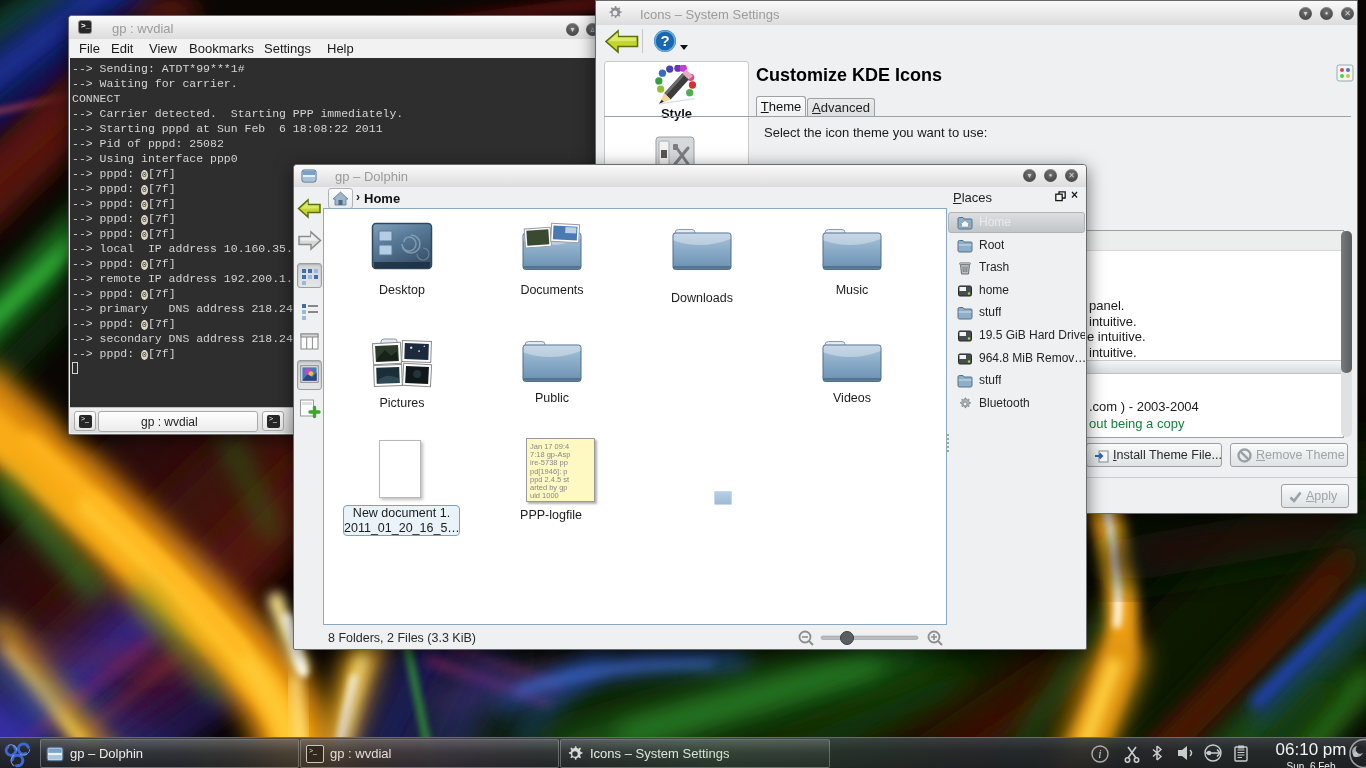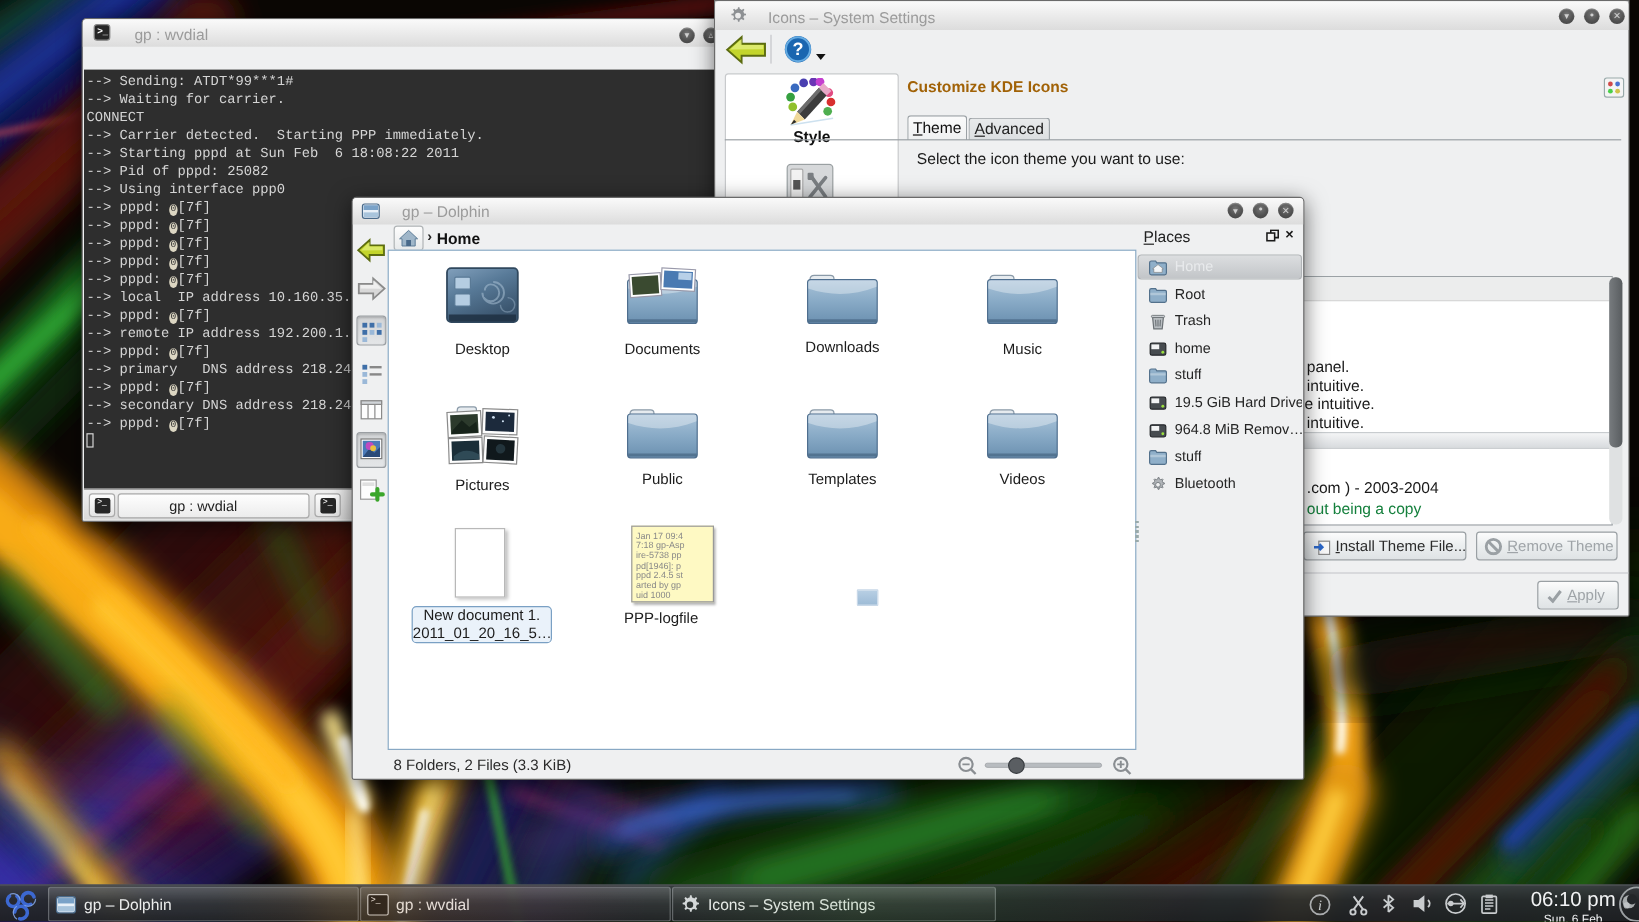--- a/index.html
+++ b/index.html
@@ -153,20 +153,28 @@
   <div class="abs" style="left:9px;top:4px;width:14px;height:14px;background:#262626;border-radius:3px;border:1px solid #888">
         <span style="position:absolute;left:2px;top:0px;color:#fff;font-size:8px;font-weight:bold">&gt;_</span>
       </div>
   <span class="wtitle abs" style="left:43px;top:5px">gp : wvdial</span>
   <div class="wbtn" style="right:30px;top:7px">
         <span>▾</span>
       </div>
   <div class="wbtn" style="right:10px;top:7px">
         <span>▵</span>
       </div>
+  <div class="menubar">
+    <span style="left:9px">File</span>
+        <span style="left:41px">Edit</span>
+        <span style="left:79px">View</span>
+        <span style="left:119px">Bookmarks</span>
+        <span style="left:194px">Settings</span>
+        <span style="left:257px">Help</span>
+  </div>
   <div class="tcontent" id="tcontent"><div style="position:absolute;left:2px;top:3px">--&gt; Sending: ATDT*99***1#<br>--&gt; Waiting for carrier.<br>CONNECT<br>--&gt; Carrier detected.  Starting PPP immediately.<br>--&gt; Starting pppd at Sun Feb  6 18:08:22 2011<br>--&gt; Pid of pppd: 25082<br>--&gt; Using interface ppp0<br>--&gt; pppd: <span class="nul">0</span>[7f]<br>--&gt; pppd: <span class="nul">0</span>[7f]<br>--&gt; pppd: <span class="nul">0</span>[7f]<br>--&gt; pppd: <span class="nul">0</span>[7f]<br>--&gt; pppd: <span class="nul">0</span>[7f]<br>--&gt; local  IP address 10.160.35.96<br>--&gt; pppd: <span class="nul">0</span>[7f]<br>--&gt; remote IP address 192.200.1.21<br>--&gt; pppd: <span class="nul">0</span>[7f]<br>--&gt; primary   DNS address 218.248.255.145<br>--&gt; pppd: <span class="nul">0</span>[7f]<br>--&gt; secondary DNS address 218.248.255.146<br>--&gt; pppd: <span class="nul">0</span>[7f]<br><span style="display:inline-block;width:6px;height:12px;border:1px solid #d4d4d4;vertical-align:-2px"></span></div></div>
   <div class="tabbar">
     <div class="abs" style="left:4px;top:3px;width:22px;height:20px;background:linear-gradient(#fdfdfd,#e4e4e4);border:1px solid #aaa;border-radius:3px">
           <span style="position:absolute;left:4px;top:3px;width:13px;height:13px;background:#262626;border-radius:2px;color:#fff;font-size:7px;text-align:left;padding-left:2px">&gt;_</span>
         </div>
     <div class="abs" style="left:28px;top:3px;width:160px;height:21px;background:linear-gradient(#fefefe,#ececec);border:1px solid #aaa;border-radius:3px;">
       <span class="abs" style="left:42px;top:3px;font-size:12px;color:#222">gp : wvdial</span>
     </div>
     <div class="abs" style="left:192px;top:3px;width:22px;height:20px;background:linear-gradient(#fdfdfd,#e4e4e4);border:1px solid #aaa;border-radius:3px">
           <span style="position:absolute;left:4px;top:3px;width:13px;height:13px;background:#262626;border-radius:2px;color:#fff;font-size:7px;text-align:left;padding-left:2px">&gt;_</span>
@@ -229,21 +237,21 @@
       <rect x="4" y="5" width="10" height="26" rx="1" fill="#f2f2f2" stroke="#aaa"></rect>
       <rect x="6" y="14" width="6" height="8" fill="#555"></rect>
       <g stroke="#7a7e82" stroke-width="3" stroke-linecap="round">
         <path d="M20 28 L33 12"></path>
             <path d="M21 11 L33 28"></path>
       </g>
       <rect x="18" y="8" width="5" height="6" rx="1" fill="#7a7e82"></rect>
     </svg>
   </div>
 
-  <span class="abs" style="left:160px;top:64px;font-size:13px;font-weight:bold;color:#a16207">Customize KDE Icons</span>
+  <span class="abs" style="left:160px;top:64px;font-size:18px;font-weight:bold;color:#000000">Customize KDE Icons</span>
   <svg class="abs" style="left:740px;top:63px" width="18" height="18" viewBox="0 0 18 18">
     <rect x="1" y="1" width="16" height="16" rx="2" fill="#f4f4f4" stroke="#9aa"></rect>
     <circle cx="6" cy="6" r="2" fill="#d04a4a"></circle>
         <circle cx="12" cy="6" r="2" fill="#4a72d0"></circle>
     <circle cx="6" cy="12" r="2" fill="#4ad04a"></circle>
         <circle cx="12" cy="12" r="2" fill="#d0c34a"></circle>
   </svg>
 
   <div class="abs" style="left:160px;top:95px;width:50px;height:21px;background:linear-gradient(#fbfbfb,#eef0f1);border:1px solid #9ba1a5;border-bottom:none;border-radius:3px 3px 0 0;font-size:13px;color:#111;text-align:center;line-height:20px"><span style="text-decoration:underline">T</span>heme</div>
   <div class="abs" style="left:211px;top:97px;width:68px;height:19px;background:linear-gradient(#e8eaeb,#dcdfe1);border:1px solid #9ba1a5;border-bottom:none;border-radius:3px 3px 0 0;font-size:13px;color:#222;text-align:center;line-height:18px"><span style="text-decoration:underline">A</span>dvanced</div>
@@ -493,21 +501,21 @@
             <rect x="32" y="4" width="24" height="14" fill="#4a7ab2"></rect>
             <rect x="44" y="5" width="11" height="6" fill="#b8d0e8"></rect>
           </g>
     </svg>
     <div class="flabel" style="margin-top:6px">Documents</div>
   </div>
   <div class="ficon" style="left:333px;top:57px">
     <svg width="62" height="51" viewBox="0 0 62 51">
           <use href="#folder" width="62" height="50"></use>
         </svg>
-    <div class="flabel" style="margin-top:4px">Downloads</div>
+    <div class="flabel" style="margin-top:14px">Downloads</div>
   </div>
   <div class="ficon" style="left:483px;top:57px">
     <svg width="62" height="51" viewBox="0 0 62 51">
           <use href="#folder" width="62" height="50"></use>
         </svg>
     <div class="flabel" style="margin-top:6px">Music</div>
   </div>
 
   <div class="ficon" style="left:33px;top:169px">
     <svg width="62" height="56" viewBox="0 0 62 56">
@@ -535,26 +543,20 @@
             <circle cx="46" cy="40" r="4" fill="#23343c"></circle>
           </g>
     </svg>
     <div class="flabel" style="margin-top:2px">Pictures</div>
   </div>
   <div class="ficon" style="left:183px;top:169px">
     <svg width="62" height="51" viewBox="0 0 62 51">
           <use href="#folder" width="62" height="50"></use>
         </svg>
     <div class="flabel" style="margin-top:2px">Public</div>
-  </div>
-  <div class="ficon" style="left:333px;top:169px">
-    <svg width="62" height="51" viewBox="0 0 62 51">
-          <use href="#folder" width="62" height="50"></use>
-        </svg>
-    <div class="flabel" style="margin-top:2px">Templates</div>
   </div>
   <div class="ficon" style="left:483px;top:169px">
     <svg width="62" height="51" viewBox="0 0 62 51">
           <use href="#folder" width="62" height="50"></use>
         </svg>
     <div class="flabel" style="margin-top:2px">Videos</div>
   </div>
 
   <div class="abs" style="left:85px;top:275px;width:42px;height:58px;background:#fff;border:1px solid #b8b8b8;box-shadow:2px 2px 3px rgba(0,0,0,0.25)"></div>
   <div class="abs" style="left:49px;top:340px;width:117px;height:31px;background:#eaf2fa;border:1px solid #7aa0c4;border-radius:4px;font-size:12.5px;color:#1c1c1c;text-align:center;line-height:15px">New document 1.<br>2011_01_20_16_5…</div>

